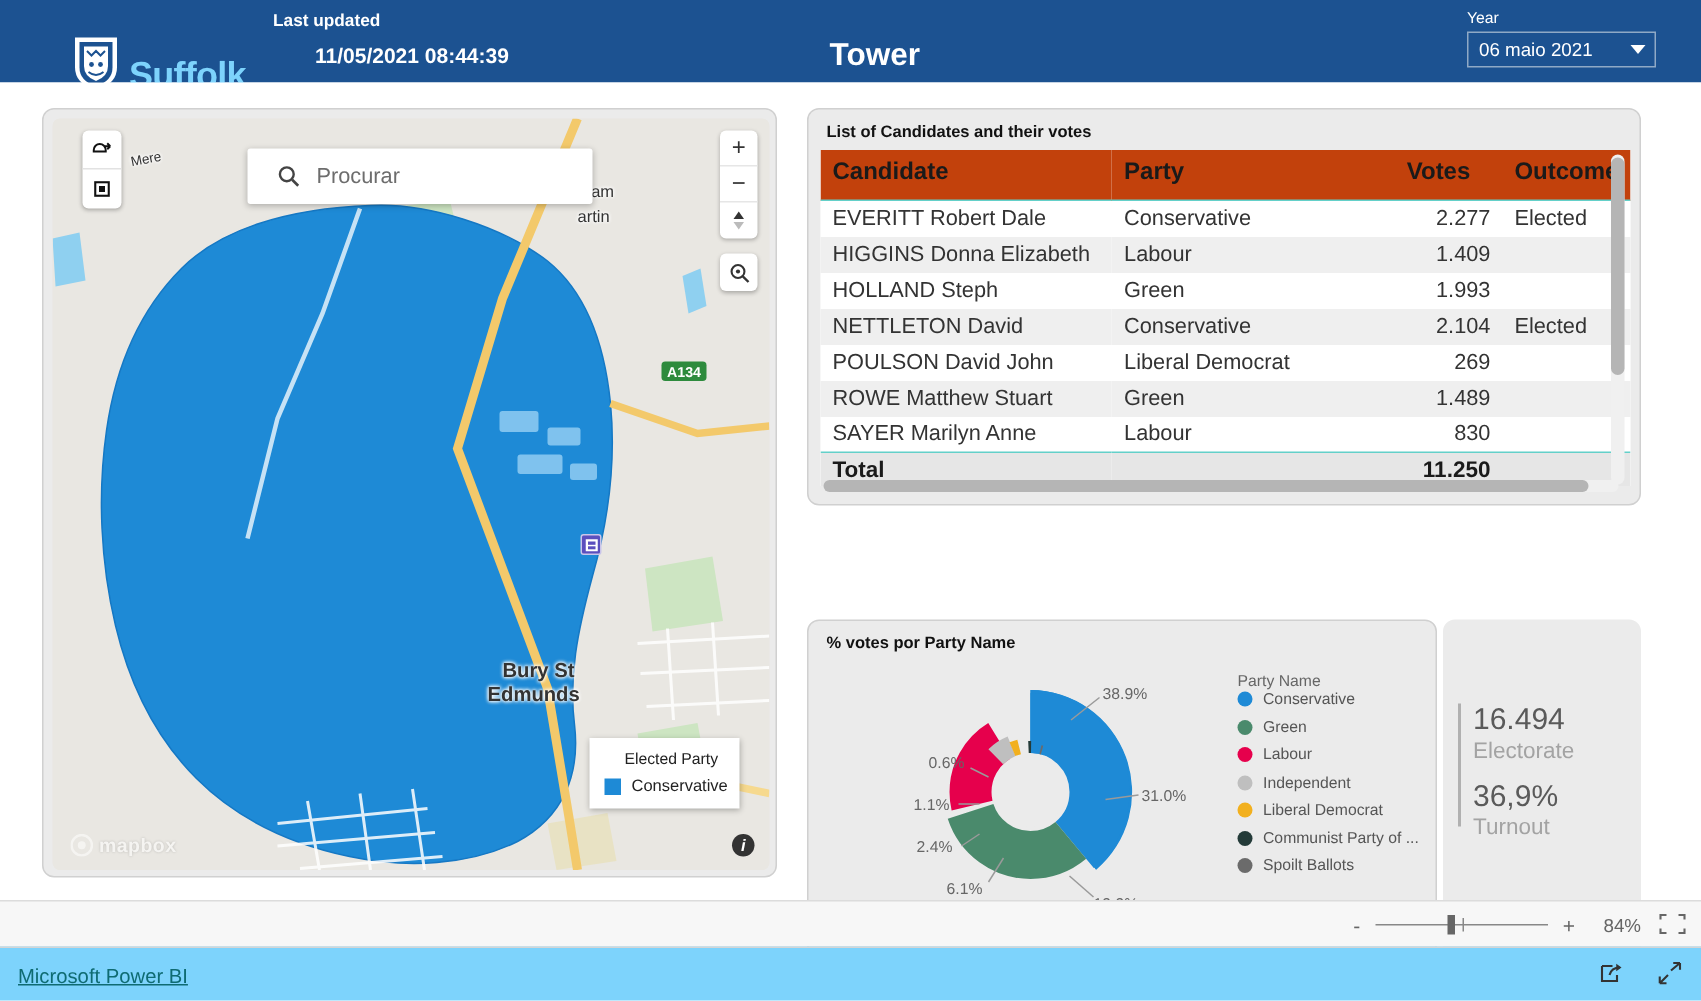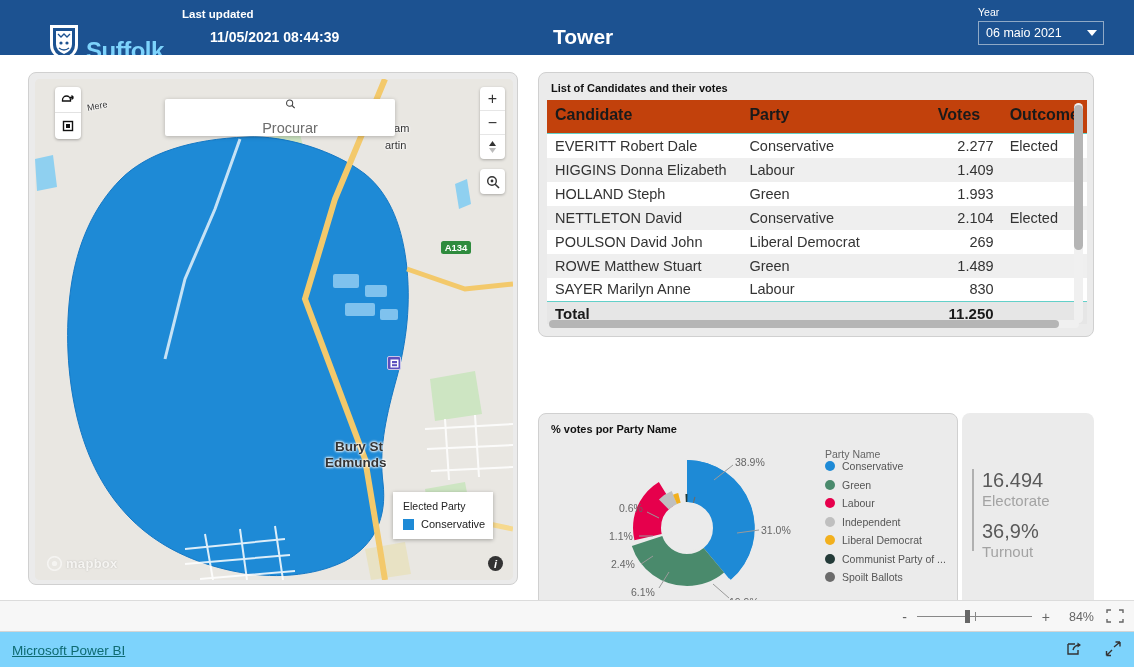--- a/index.html
+++ b/index.html
@@ -88,28 +88,29 @@
   .zoom-btn:last-child { border-bottom: none; }
   .locate-btn {
     position: absolute; right: 8px; top: 90px; width: 25px; height: 25px;
     background: #fff; border-radius: 4px; box-shadow: 0 1px 3px rgba(0,0,0,.28);
     display: flex; align-items: center; justify-content: center; cursor: pointer;
   }
 
   .search-box {
     position: absolute; left: 130px; top: 20px; width: 230px; height: 37px;
     background: #fff; box-shadow: 0 1px 4px rgba(0,0,0,.25); border-radius: 2px;
-    display: flex; align-items: center; padding-left: 20px; gap: 11px; flex-direction: column;
+    display: flex; align-items: center; padding-left: 20px; gap: 11px;
   }
   .search-placeholder { color: #6d6d6d; font-size: 14.5px; }
 
   .map-legend {
     position: absolute; left: 358px; top: 413px; width: 100px;
     background: #fff; box-shadow: 0 1px 4px rgba(0,0,0,.3);
     padding: 8px 1px 9px 10px;
+    text-align: center;
   }
   .legend-title { font-size: 10.5px; color: #222; margin-bottom: 6px; }
   .legend-row { display: flex; align-items: center; gap: 7px; }
   .legend-swatch { width: 11px; height: 11px; background: #1e8ad6; }
   .legend-name { font-size: 11px; color: #222; }
 
   .mapbox-attr {
     position: absolute; left: 12px; bottom: 9px;
     display: flex; align-items: center; gap: 4px; opacity: .55;
   }

